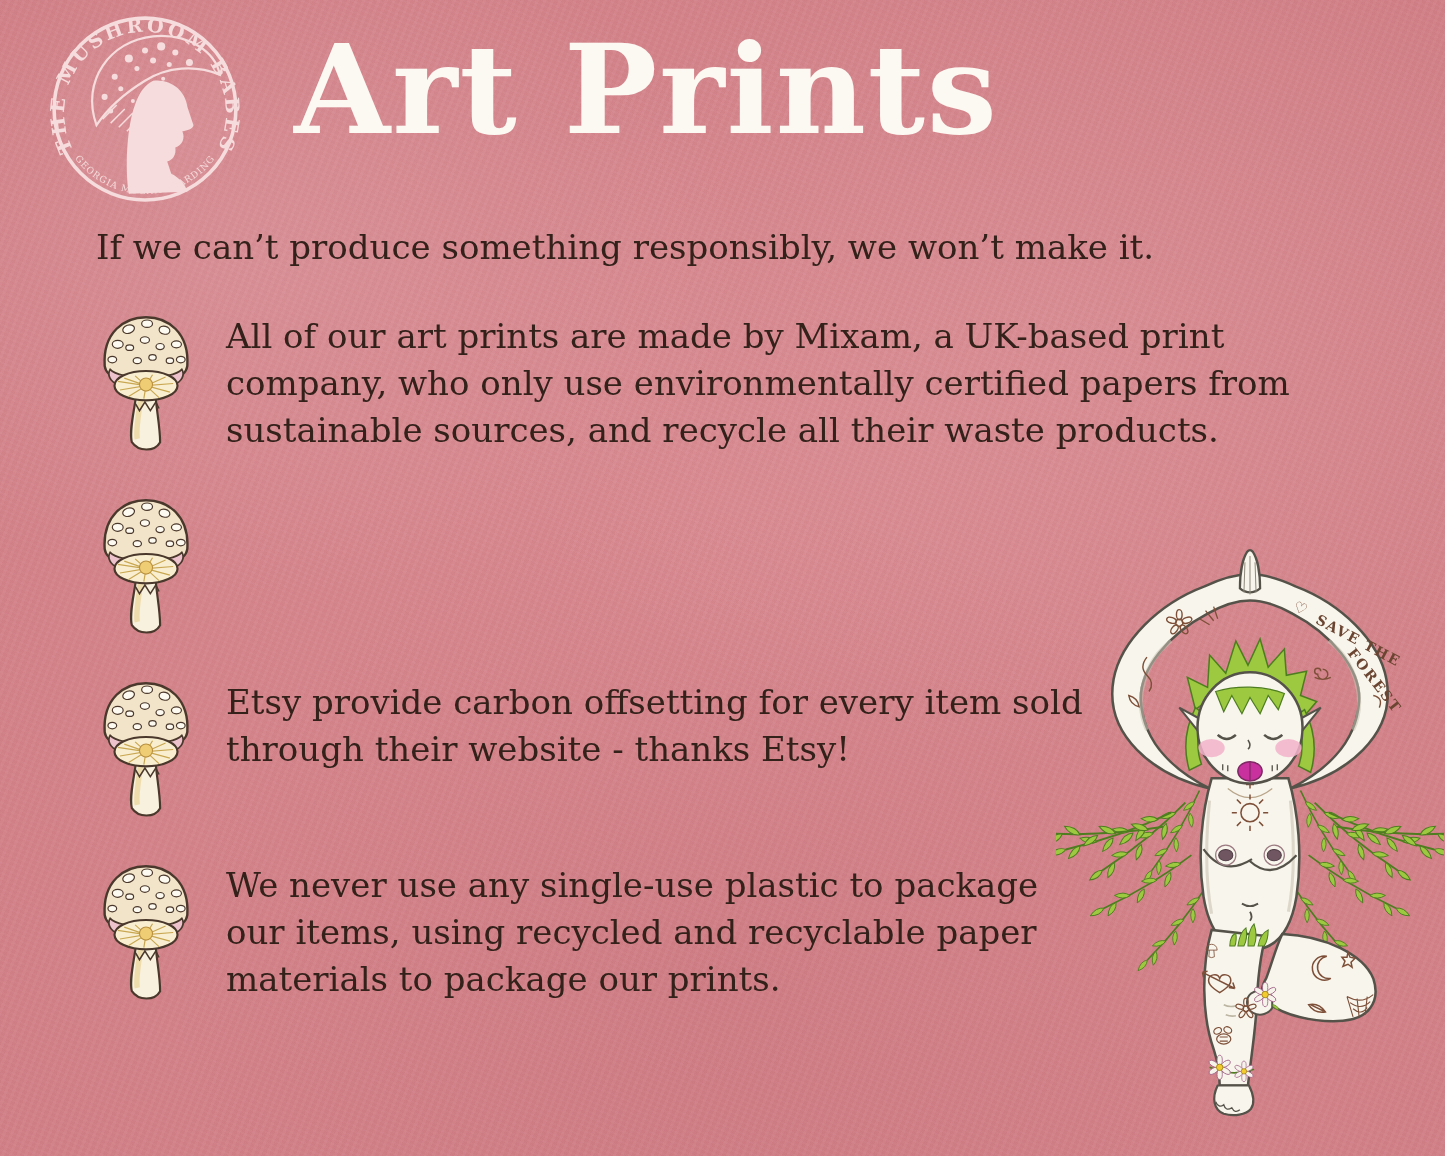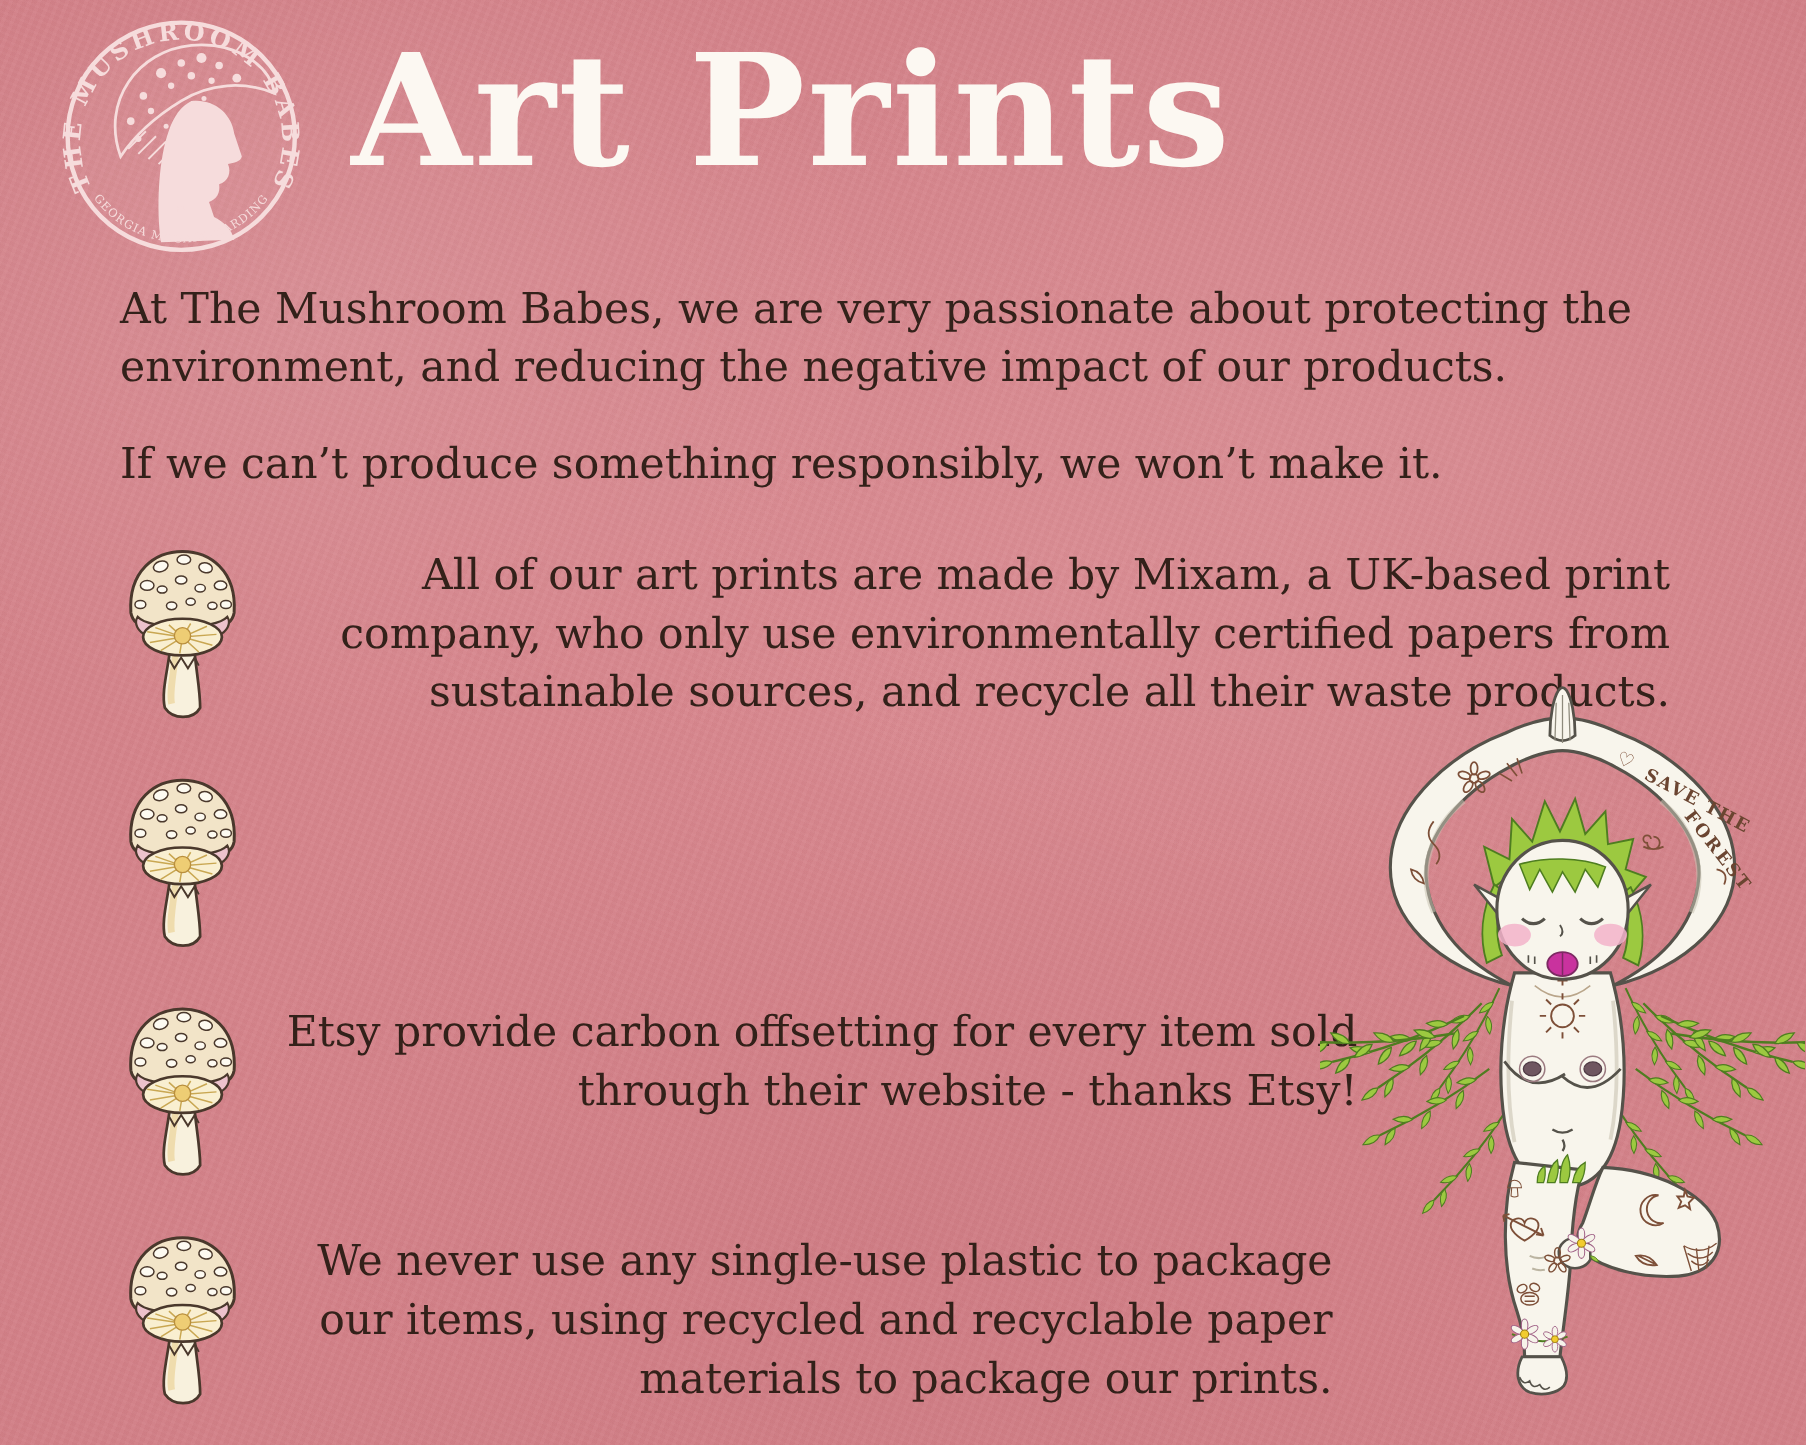--- a/index.html
+++ b/index.html
@@ -11,29 +11,29 @@
       radial-gradient(ellipse 700px 500px at 18% 22%, rgba(255,255,255,0.10), rgba(255,255,255,0) 70%),
       radial-gradient(ellipse 900px 600px at 75% 30%, rgba(255,244,240,0.08), rgba(255,255,255,0) 70%),
       radial-gradient(ellipse 800px 700px at 50% 85%, rgba(140,45,60,0.08), rgba(140,45,60,0) 70%),
       radial-gradient(ellipse 1600px 1300px at 50% 50%, rgba(255,255,255,0.04), rgba(120,35,48,0.10)),
       repeating-linear-gradient(112deg, rgba(255,255,255,0.028) 0 3px, rgba(0,0,0,0.012) 3px 7px),
       repeating-linear-gradient(23deg, rgba(255,255,255,0.02) 0 2px, rgba(160,70,80,0.02) 2px 5px);
   }
   .logo{position:absolute; left:42px; top:6px; width:206px; height:202px;}
   .logo svg{width:100%; height:100%;}
   .title{
-    position:absolute; left:281px; top:22px; margin:0;
+    position:absolute; left:294px; top:22px; margin:0;
     font-size:124px; font-weight:bold; letter-spacing:2px;
     color:#fcf8f2; line-height:1.1;
   }
   .content{position:absolute; left:96px; top:224px; width:1290px; color:#33211a;}
   .content p{margin:0 0 30px 0; font-size:34px; line-height:1.38; max-width:1270px;}
   .content p.second{margin-bottom:40px;}
   ul.eco-list{list-style:none; margin:0; padding:0;}
-  ul.eco-list li{display:flex; align-items:flex-start; margin-bottom:38px;text-align:right;}
+  ul.eco-list li{display:flex; align-items:flex-start; margin-bottom:38px;}
   .mush{width:100px; height:145px; flex:0 0 100px;}
   .row-text{font-size:34px; line-height:1.38; margin-left:30px; padding-top:2px;}
   ul.eco-list li:nth-child(1) .row-text{max-width:1110px;}
   ul.eco-list li:nth-child(2) .row-text{max-width:845px;}
   ul.eco-list li:nth-child(3) .row-text{max-width:860px;}
   ul.eco-list li:nth-child(4) .row-text{max-width:840px;}
   .sprite{position:absolute; left:1056px; top:548px; width:388px; height:586px;}
   .sprite svg{width:100%; height:100%;}
   .defs-holder{position:absolute; width:0; height:0; overflow:hidden;}
 </style>
@@ -133,21 +133,20 @@
       <text x="100" y="162" font-size="6.5" fill="#f6dcdc" text-anchor="middle" letter-spacing="2" font-family="DejaVu Serif, serif">BY</text>
       <text font-size="9" fill="#f6dcdc" letter-spacing="1" font-family="DejaVu Serif, serif">
         <textPath href="#arcBot" startOffset="50%" text-anchor="middle">GEORGIA MCGAIN-HARDING</textPath>
       </text>
     </svg>
   </div>
 
   <h1 class="title">Art Prints</h1>
 
   <main class="content">
-    <p>At The Mushroom Babes, we are very passionate about protecting the environment, and reducing the negative impact of our products.</p>
     <p class="second">If we can’t produce something responsibly, we won’t make it.</p>
 
     <ul class="eco-list">
       <li>
         <svg class="mush" viewBox="0 0 92 132">
             <use href="#mushroom"></use>
           </svg>
         <span class="row-text">All of our art prints are made by Mixam, a UK-based print company, who only use environmentally certified papers from sustainable sources, and recycle all their waste products.</span>
       </li>
       <li>

